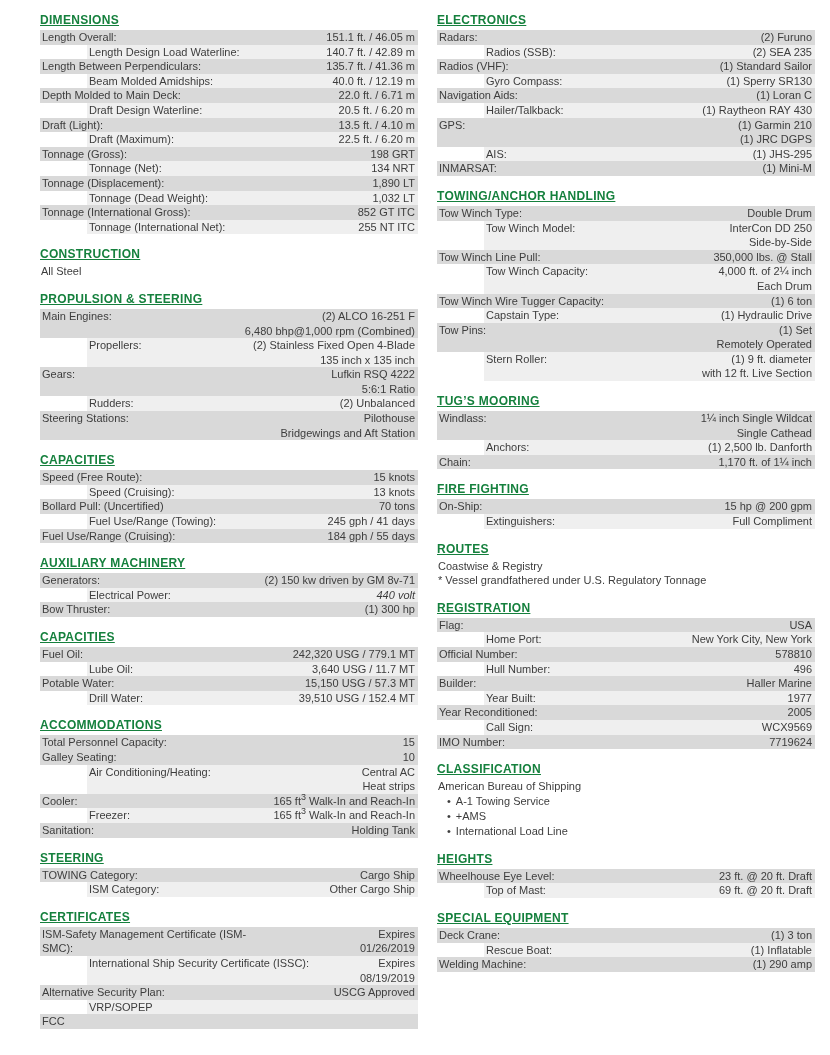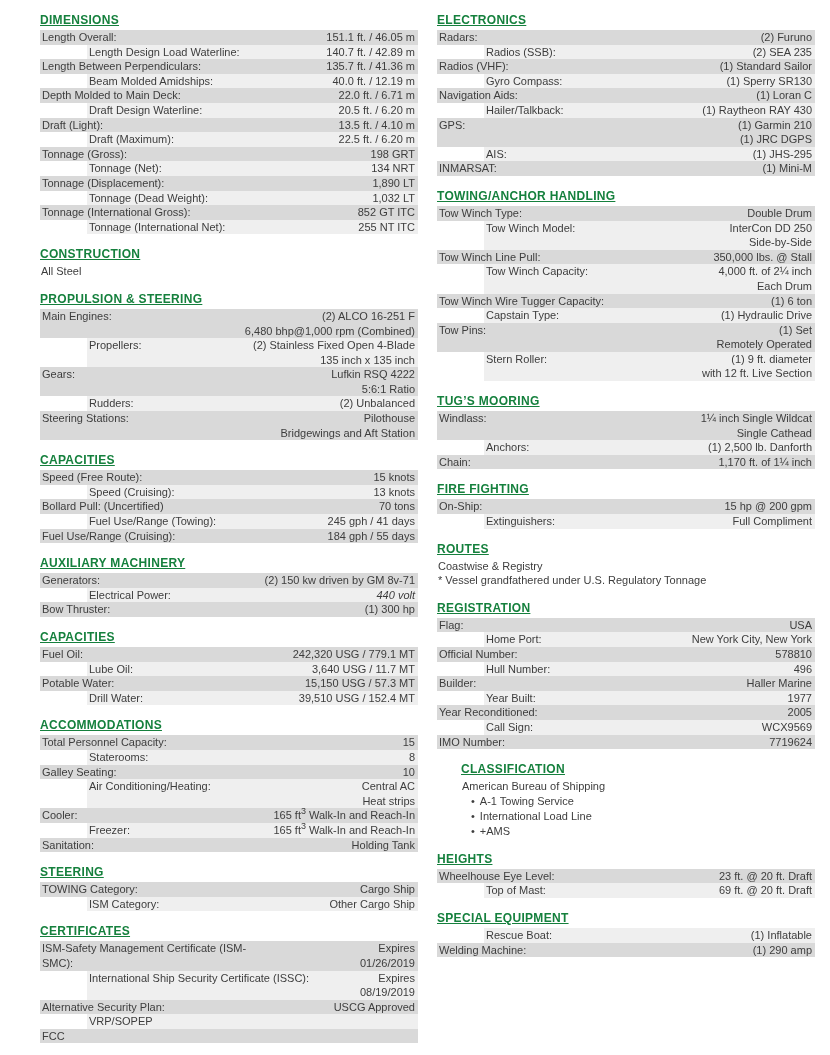--- a/index.html
+++ b/index.html
@@ -24,21 +24,21 @@
   .shade-a { background: #d9d9d9; }
   .shade-b { background: #efefef; margin-left: 47px; }
   .label { flex: 0 1 auto; padding-right: 6px; max-width: 295px; }
   .label .line.block { display: block; }
   .value { flex: 1 1 auto; text-align: right; }
   .value .line { display: block; }
   .italic { font-style: italic; }
   .text-line { line-height: 14.6px; padding-left: 1px; }
   .bullet-line { line-height: 15px; padding-left: 10px; }
   .bullet { margin-right: 5px; }
-  .indented { margin-left: 24px; }
+  .indented { margin-left: 0; }
   sup { font-size: 9px; line-height: 0; }
 </style>
 </head>
 <body>
 
 <div class="page">
   <div class="col">
       <section class="section">
         <div class="section-title">DIMENSIONS</div>
         <div class="row shade-a">
@@ -249,26 +249,20 @@
         </div>
       </section>
       <section class="section">
         <div class="section-title">ACCOMMODATIONS</div>
         <div class="row shade-a">
           <div class="label"><span class="line">Total Personnel Capacity:</span></div>
           <div class="value">
             <span class="line">15</span>
           </div>
         </div>
-        <div class="row shade-b">
-          <div class="label"><span class="line">Staterooms:</span></div>
-          <div class="value">
-            <span class="line">8</span>
-          </div>
-        </div>
         <div class="row shade-a">
           <div class="label"><span class="line">Galley Seating:</span></div>
           <div class="value">
             <span class="line">10</span>
           </div>
         </div>
         <div class="row shade-b">
           <div class="label"><span class="line">Air Conditioning/Heating:</span></div>
           <div class="value">
             <span class="line">Central AC</span>
@@ -558,40 +552,46 @@
           <div class="label"><span class="line">IMO Number:</span></div>
           <div class="value">
             <span class="line">7719624</span>
           </div>
         </div>
       </section>
       <section class="section indented">
         <div class="section-title">CLASSIFICATION</div>
         <div class="text-line">American Bureau of Shipping</div>
         <div class="bullet-line"><span class="bullet">•</span><span class="bullet-text">A-1 Towing Service</span></div>
+        <div class="bullet-line"><span class="bullet">•</span><span class="bullet-text">+AMS</span></div>
         <div class="bullet-line"><span class="bullet">•</span><span class="bullet-text">International Load Line</span></div>
-        <div class="bullet-line"><span class="bullet">•</span><span class="bullet-text">+AMS</span></div>
       </section>
       <section class="section">
         <div class="section-title">HEIGHTS</div>
         <div class="row shade-a">
           <div class="label"><span class="line">Wheelhouse Eye Level:</span></div>
           <div class="value">
             <span class="line">23 ft. @ 20 ft. Draft</span>
           </div>
         </div>
         <div class="row shade-b">
           <div class="label"><span class="line">Top of Mast:</span></div>
           <div class="value">
             <span class="line">69 ft. @ 20 ft. Draft</span>
           </div>
         </div>
       </section>
       <section class="section">
         <div class="section-title">SPECIAL EQUIPMENT</div>
+        <div class="row shade-a">
+          <div class="label"><span class="line">Deck Crane:</span></div>
+          <div class="value">
+            <span class="line">(1) 3 ton</span>
+          </div>
+        </div>
         <div class="row shade-b">
           <div class="label"><span class="line">Rescue Boat:</span></div>
           <div class="value">
             <span class="line">(1) Inflatable</span>
           </div>
         </div>
         <div class="row shade-a">
           <div class="label"><span class="line">Welding Machine:</span></div>
           <div class="value">
             <span class="line">(1) 290 amp</span>

